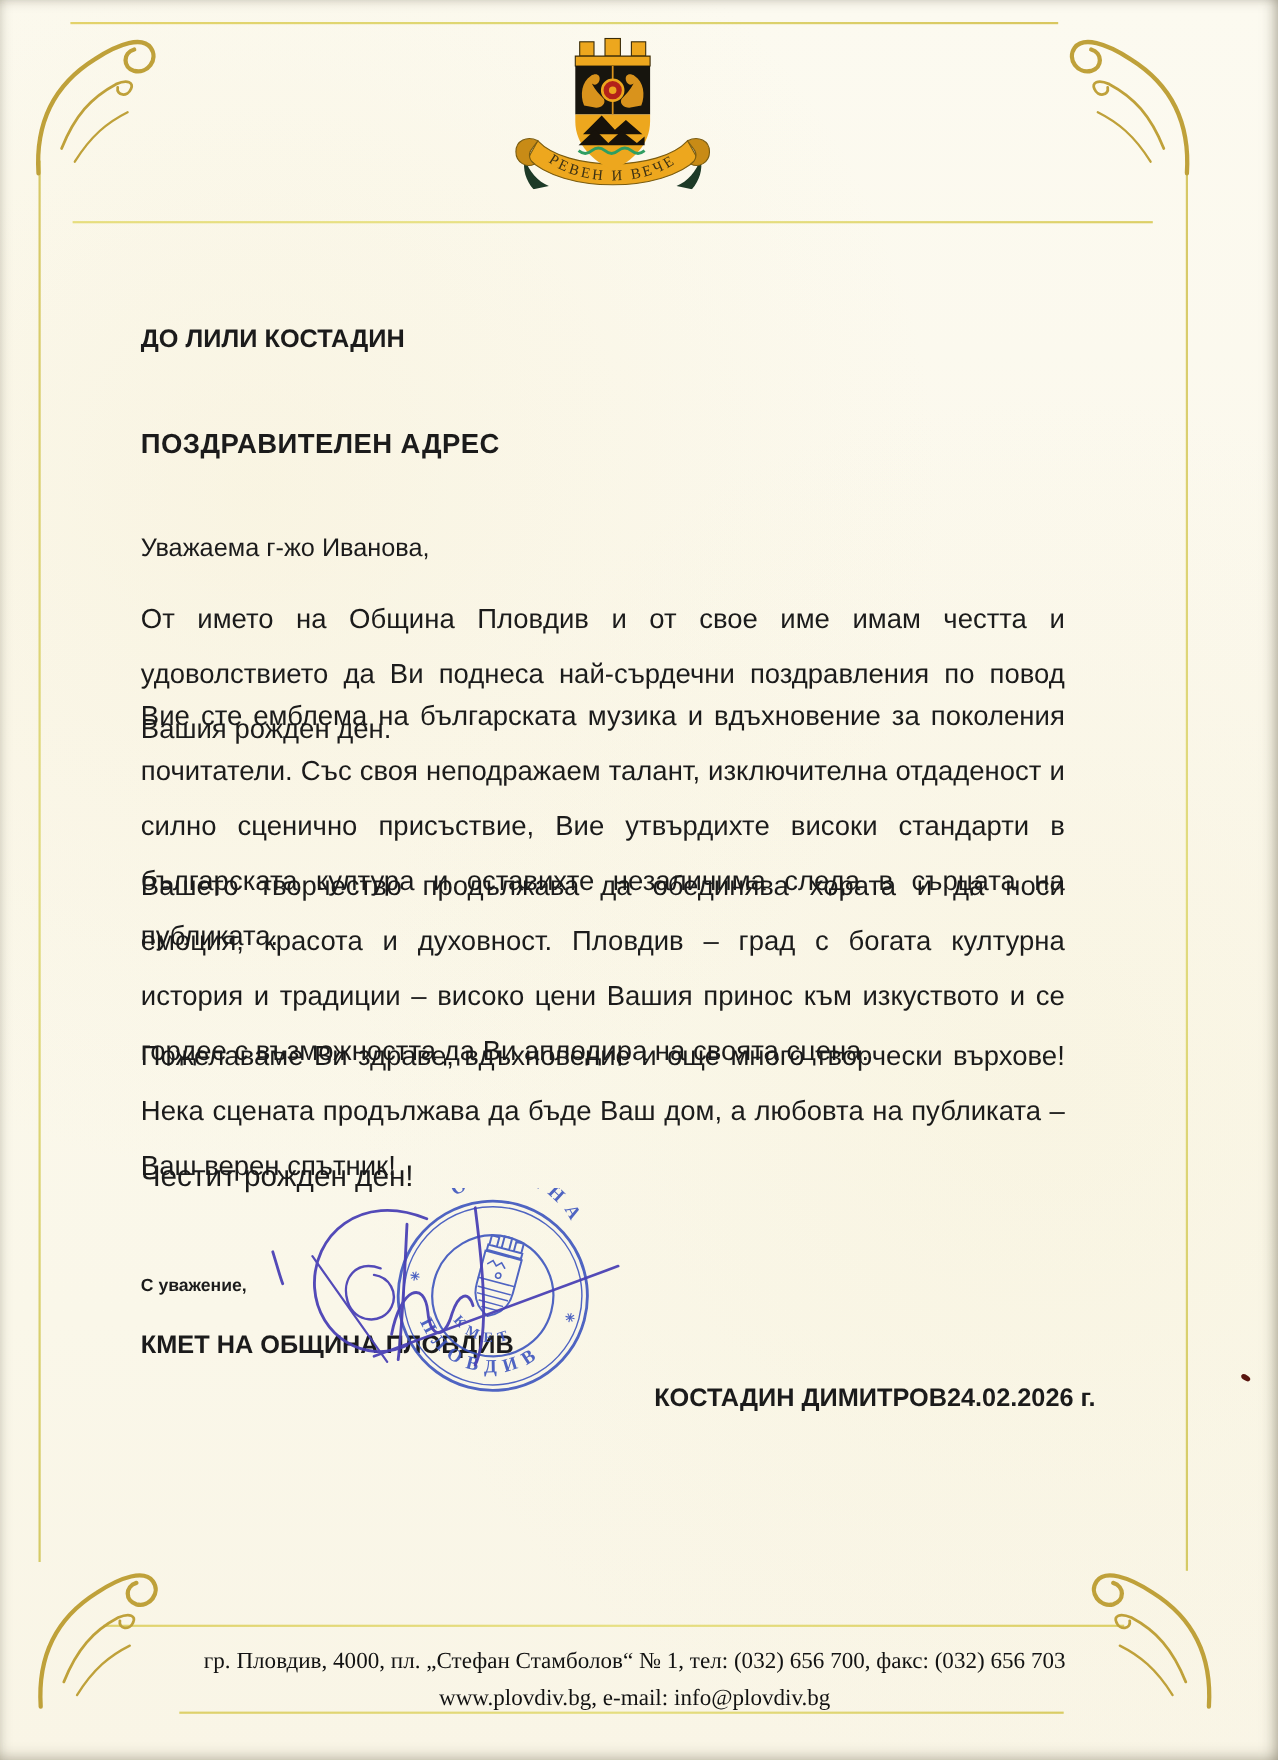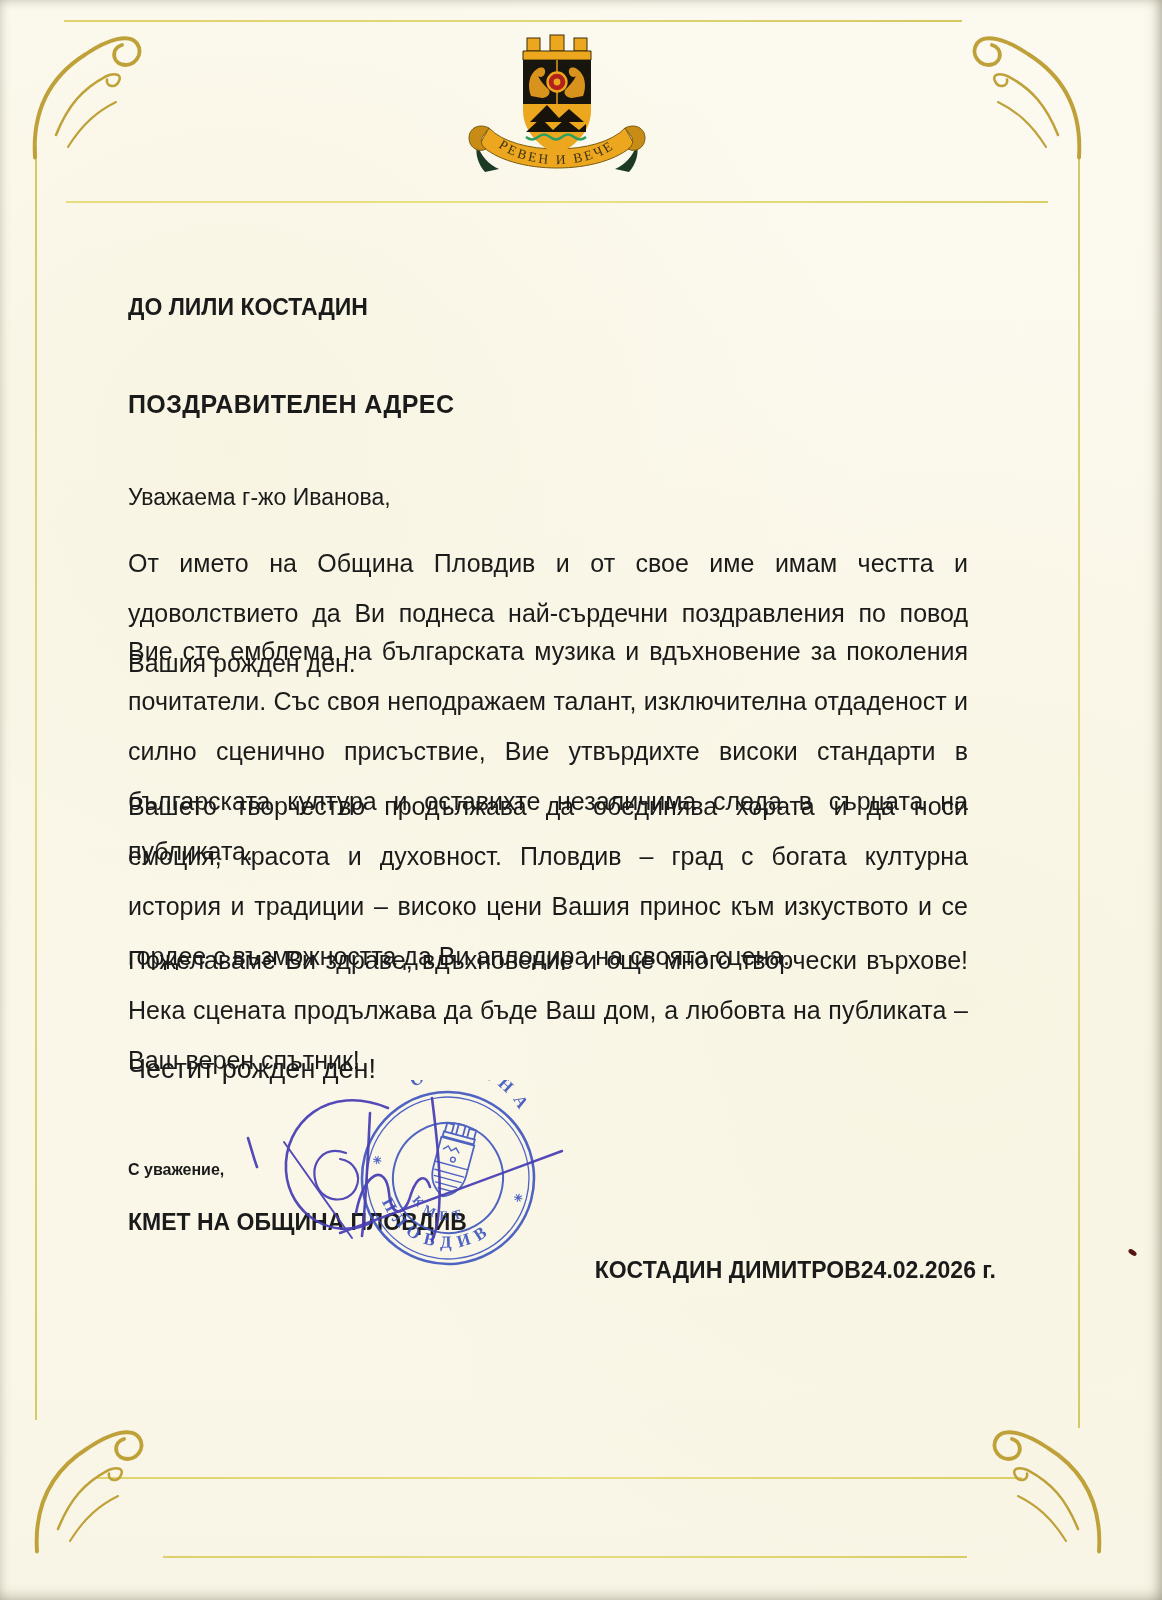--- a/index.html
+++ b/index.html
@@ -209,16 +209,20 @@
       <path d="M 160,55 C 100,30 55,70 58,118 C 61,162 105,188 142,170"></path>
       <path d="M 118,100 C 95,92 82,110 88,130 C 94,150 120,152 128,135 C 134,122 126,108 112,106" stroke-width="2.2"></path>
       <path d="M 56,89 L 124,185" stroke-width="2"></path>
       <path d="M 142,60 C 140,100 138,150 134,183"></path>
       <path d="M 128,160 C 136,118 158,110 161,140 C 163,163 176,166 183,141 C 189,123 198,120 202,134"></path>
       <path d="M 204,45 C 211,100 217,160 204,188"></path>
       <path d="M 112,180 L 334,98" stroke-width="2.4"></path>
     </g>
   </svg>
 
+  <div class="footer">
+    <div>гр. Пловдив, 4000, пл. „Стефан Стамболов“ № 1, тел: (032) 656 700, факс: (032) 656 703</div>
+    <div>www.plovdiv.bg, e-mail: info@plovdiv.bg</div>
+  </div>
 
   <div class="speck"></div>
   <div class="scan-edge"></div>
 </div>
 
 </body></html>

